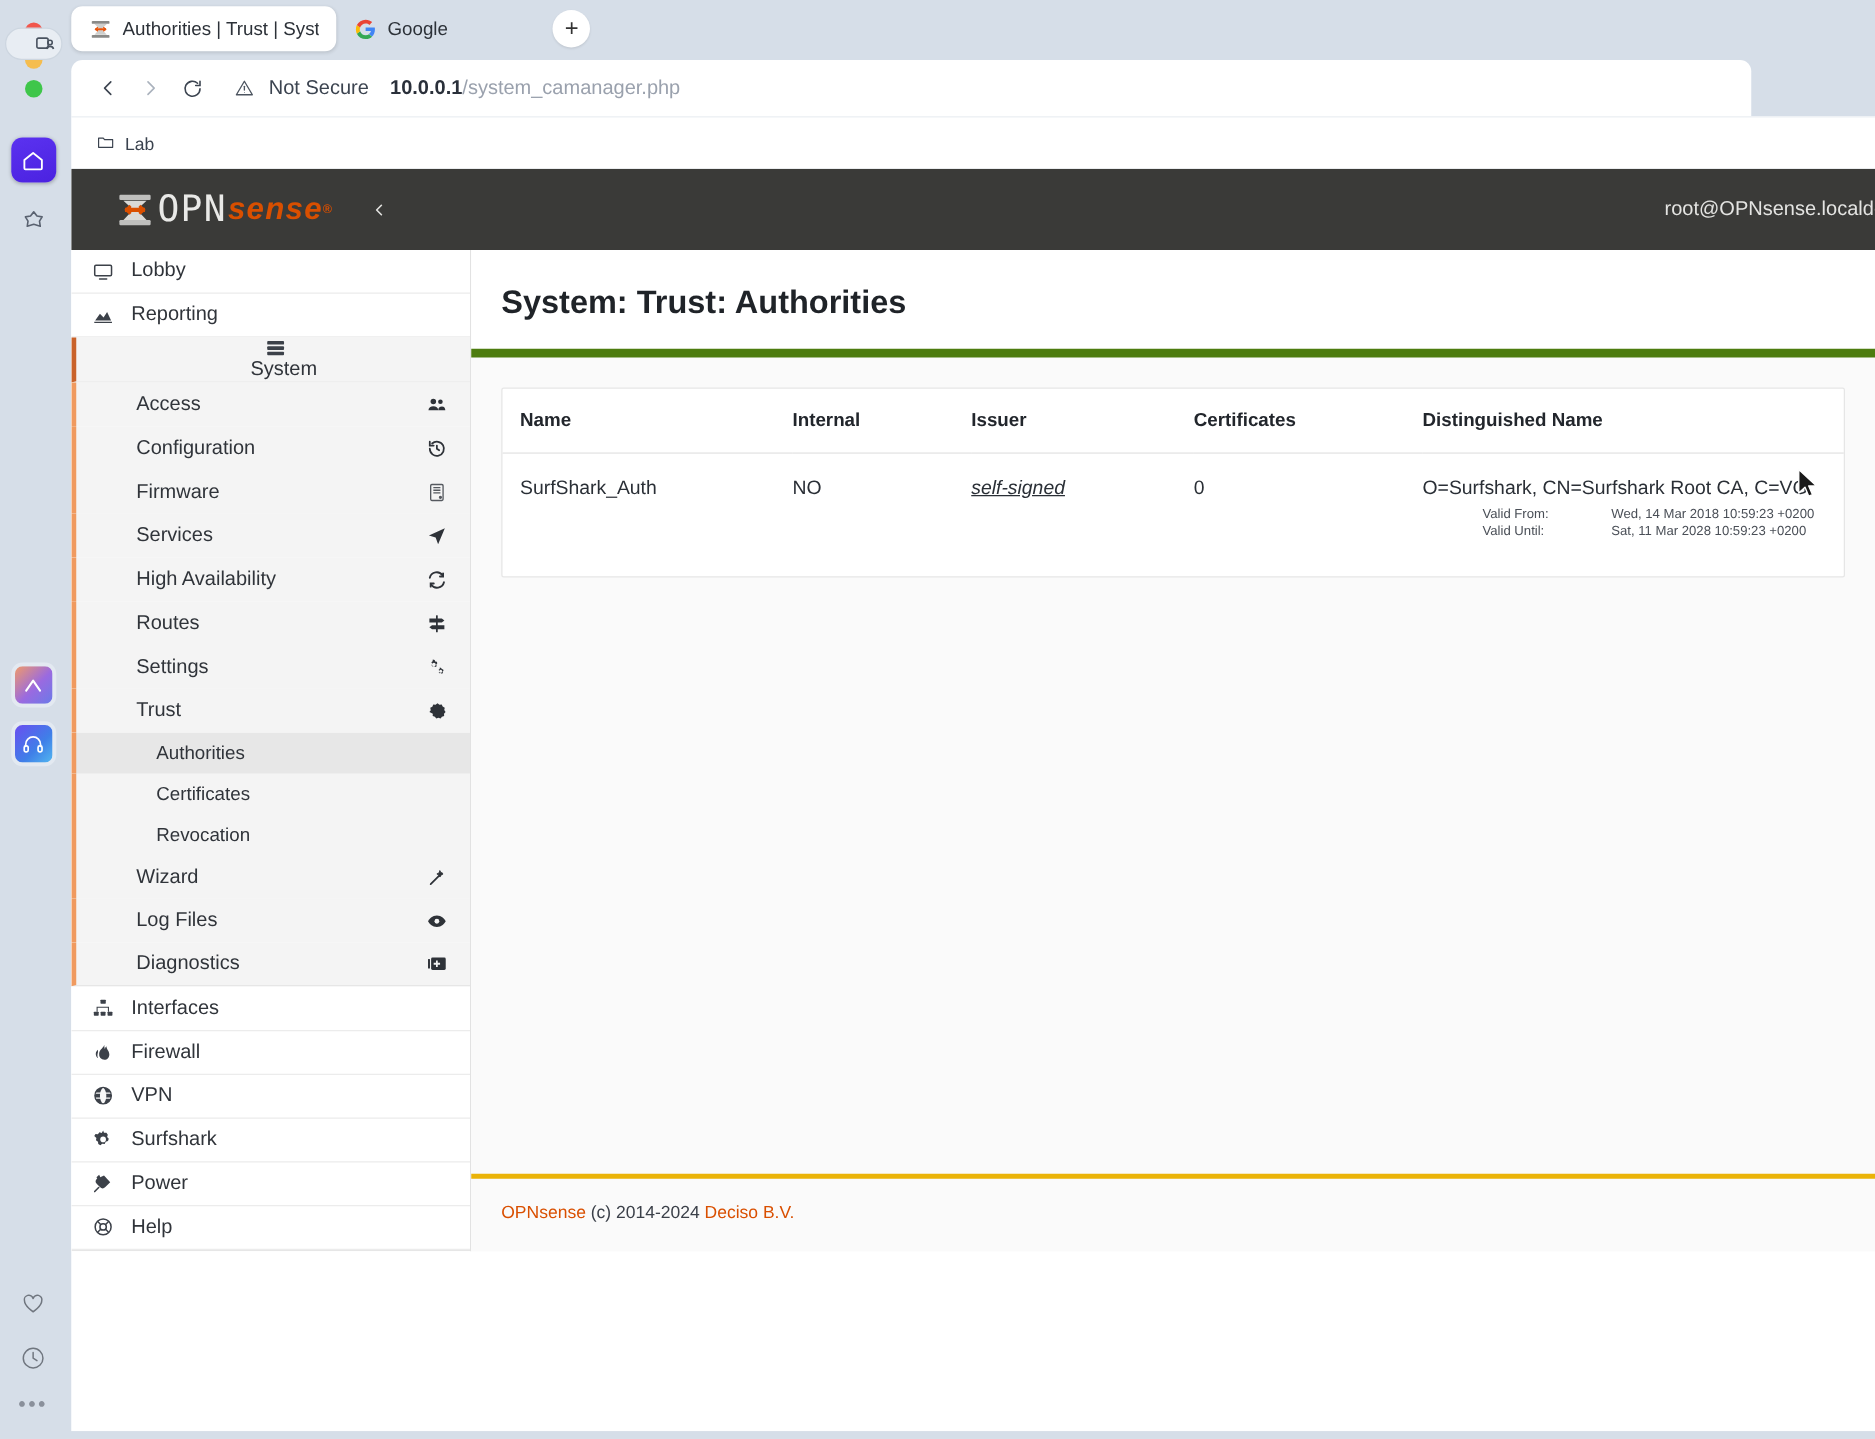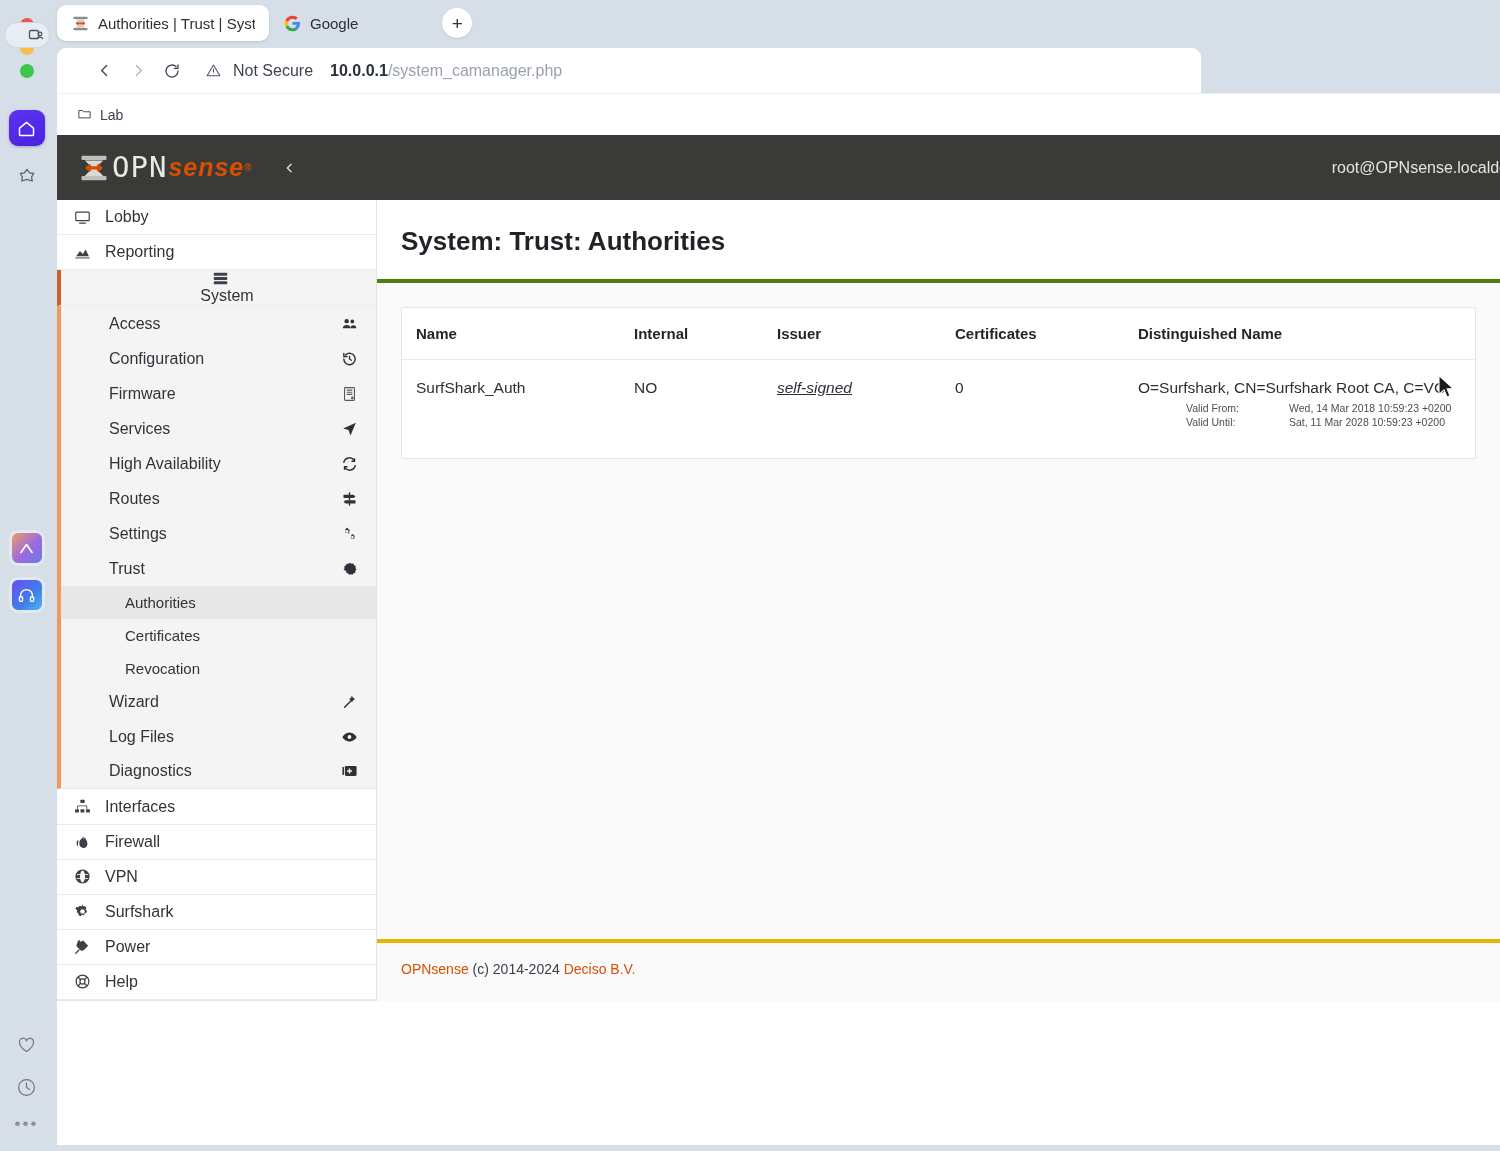--- a/index.html
+++ b/index.html
@@ -78,23 +78,23 @@
   .tab.active { background: #ffffff; box-shadow: 0 1px 3px rgba(0,0,0,.12); }
   .tab .label { overflow: hidden; text-overflow: clip; }
   .tab-favicon { width: 18px; height: 18px; flex: none; display:flex; align-items:center; justify-content:center;}
   .newtab {
     width: 30px; height: 30px; border-radius: 50%; background: #ffffff;
     display: flex; align-items: center; justify-content: center;
     margin-left: 70px; color: #333; font-size: 19px; line-height: 1;
     box-shadow: 0 1px 2px rgba(0,0,0,.10);
   }
   .urlbar {
-    position: absolute; left: 4px; top: 48px; width: 1144px; height: 45px;
+    position: absolute; left: 4px; top: 48px; width: 1344px; height: 45px;
     background: #fff; border-radius: 9px 9px 0 0;
-    display: flex; align-items: center; padding-left: 32px; gap: 4px;
+    display: flex; align-items: center; padding-left: 14px; gap: 4px;
   }
   .navbtn {
     width: 30px; height: 30px; display: flex; align-items: center; justify-content: center;
     color: #3c4450; font-size: 19px;
   }
   .navbtn.fwd { color: #aab2bd; }
   .navbtn.reload { color: #3c4450; margin-right: 14px; }
   .warnicon { color: #4d5560; margin-right: 7px; display: flex; align-items: center; }
   .notsecure { font-size: 16px; color: #3c4450; margin-right: 13px; }
   .urltext { font-size: 16px; color: #9aa1ad; }
@@ -106,21 +106,21 @@
   }
   .bm { display: flex; align-items: center; gap: 8px; font-size: 14px; color: #3a424e; }
 
   
   .app {
     position: absolute; left: 57px; top: 135px; width: 1443px; height: 1010px;
     background: #fff; overflow: hidden;
   }
   .topbar {
     height: 65px; background: #3a3a38; display: flex; align-items: center;
-    padding-left: 22px; position: relative; text-align: right;
+    padding-left: 36px; position: relative; text-align: right;
   }
   .logo { display: flex; align-items: center; gap: 3px; }
   .logo-mark { width: 30px; height: 30px; position: relative; }
   .logo-text { font-size: 30px; font-weight: 700; letter-spacing: 1px; line-height: 1; display:flex; align-items:center;}
   .logo-opn { color: #e9e9e7; font-family: "DejaVu Sans Mono", monospace; font-weight: 400; font-size: 29px;}
   .logo-sense { color: #d94f00; font-style: italic; font-weight: 700; font-size: 25px; margin-left: 1px;}
   .logo-reg { color: #d94f00; font-size: 10px; vertical-align: super; }
   .collapse-btn {
     margin-left: 30px; color: #e2e2e0; font-size: 22px; line-height: 1;
     display: flex; align-items: center; height: 30px;
@@ -167,21 +167,21 @@
   .nav-leaf.sel { background: #e7e7e7; }
   .nav-bottom-border { border-bottom: 1px solid #e6e6e6; }
   .nav-fill { flex: 1; background: #fff; border-top: 1px solid #e6e6e6;}
 
   
   .content {
     flex: 1; background: #fafafa; position: relative;
     display: flex; flex-direction: column;
   }
   .page-head {
-    background: #fff; padding: 26px 12px 22px 24px; border-bottom: 4px solid #4d7c0f;
+    background: #fff; padding: 26px 12px 22px 24px; border-bottom: 7px solid #4d7c0f;
   }
   .page-title { font-size: 26px; font-weight: 600; color: #1f2328; }
   .content-body { padding: 24px 24px 0 24px; flex: 1; }
   .card {
     background: #fff; border: 1px solid #e6e6e6; border-radius: 2px;
   }
   table { width: 100%; border-collapse: collapse; }
   thead th {
     text-align: left; font-size: 15px; font-weight: 700; color: #22262c;
     padding: 17px 0 17px 0; border-bottom: 1px solid #eaeaea;

